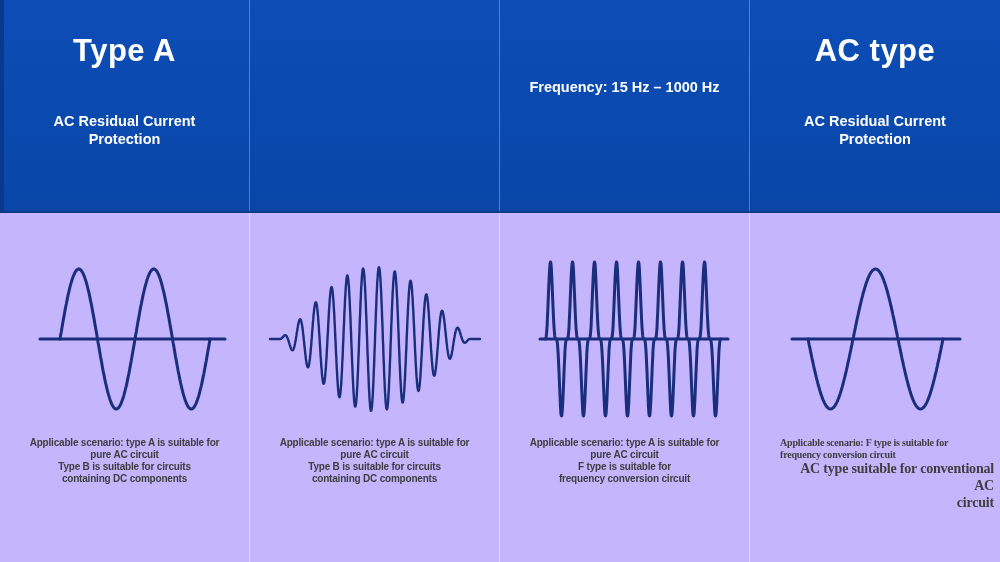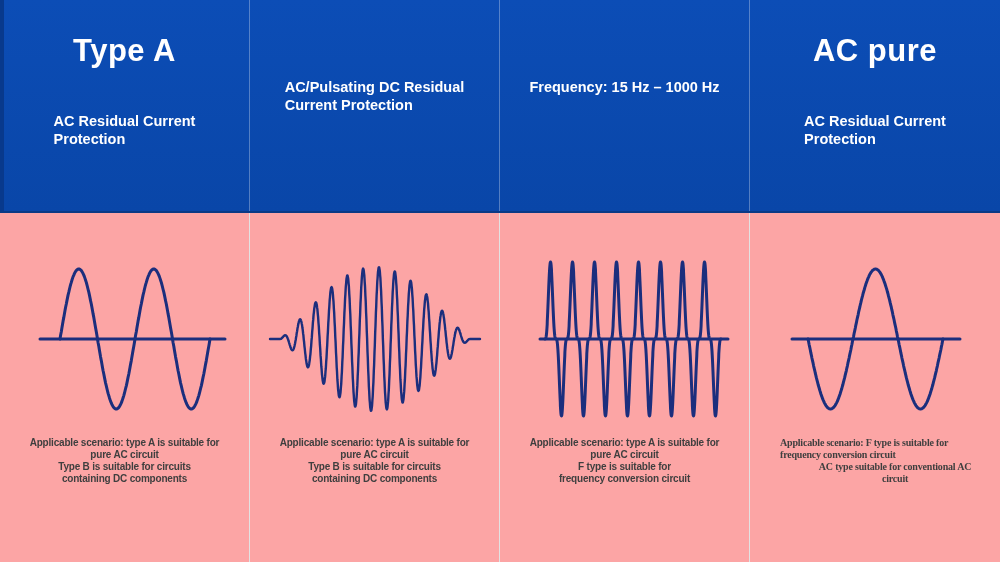--- a/index.html
+++ b/index.html
@@ -39,31 +39,31 @@
     line-height: 1.1;
     letter-spacing: 0.5px;
   }
   .col-subtitle {
     display: inline-block;
     margin: 26px 8px 0 8px;
     color: #ffffff;
     font-size: 14.5px;
     font-weight: 700;
     line-height: 1.25;
-    text-align: left;
+    text-align: center;
     white-space: pre-line;
   }
   .hcell.center-sub .col-subtitle { text-align: center; }
 
   
   .body-band {
     display: grid;
     grid-template-columns: repeat(4, 1fr);
     height: 349px;
-    background: #fca5a5;
+    background: #c4b5fd;
   }
   .bcell {
     border-right: 1px solid var(--body-divider, #e2e2e2);
     box-sizing: border-box;
     text-align: center;
   }
   .bcell:last-child { border-right: none; font-family: Liberation Serif, serif; }
   .wave-svg {
     display: block;
     margin: 36px auto 0 auto;
@@ -72,23 +72,23 @@
     margin: 8px 6px 0 6px;
     color: var(--caption-text, #3f3f3f);
     font-size: 10px;
     font-weight: 700;
     letter-spacing: -0.2px;
     line-height: 1.2;
     white-space: pre-line;
   }
   .caption-indent {
     margin: 0 6px 0 46px;
-    text-align: center;
+    text-align: right;
     color: var(--caption-text, #3f3f3f);
-    font-size: 10px;
+    font-size: 14px;
     font-weight: 700;
     letter-spacing: -0.2px;
     line-height: 1.2;
     white-space: pre-line;
   }
   .bcell.left-cap { text-align: left; }
   .bcell.left-cap .caption { margin-left: 30px; margin-right: 10px; }
 </style>
 </head>
 <body>
@@ -96,29 +96,27 @@
 <div class="page">
 
   <div class="header-band">
     <div class="hcell">
       <h1 class="col-title">Type A</h1><br>
       <p class="col-subtitle">AC Residual Current
 Protection</p>
     </div>
     <div class="hcell">
       <br>
-      <p class="col-subtitle">AC/Pulsating DC Residual
-Current Protection</p>
     </div>
     <div class="hcell center-sub">
       <br>
       <p class="col-subtitle">Frequency: 15 Hz – 1000 Hz</p>
     </div>
     <div class="hcell">
-      <h1 class="col-title">AC pure</h1><br>
+      <h1 class="col-title">AC type</h1><br>
       <p class="col-subtitle">AC Residual Current
 Protection</p>
     </div>
   </div>
 
   <div class="body-band">
     <div class="bcell">
       <svg class="wave-svg" width="230" height="180" viewBox="0 0 230 180">
           <path d="M30,90L215,90" fill="none" stroke="#1b2e7d" stroke-width="3" stroke-linecap="round" stroke-linejoin="round"></path>
           <path d="M50.0,90.0L50.6,86.3L51.3,82.7L51.9,79.0L52.5,75.4L53.1,71.9L53.8,68.4L54.4,64.9L55.0,61.5L55.6,58.2L56.3,55.0L56.9,51.9L57.5,48.9L58.1,45.9L58.8,43.2L59.4,40.5L60.0,38.0L60.6,35.6L61.3,33.4L61.9,31.3L62.5,29.4L63.1,27.6L63.8,26.1L64.4,24.6L65.0,23.4L65.6,22.4L66.3,21.5L66.9,20.9L67.5,20.4L68.1,20.1L68.8,20.0L69.4,20.1L70.0,20.4L70.6,20.9L71.3,21.5L71.9,22.4L72.5,23.4L73.1,24.6L73.8,26.1L74.4,27.6L75.0,29.4L75.6,31.3L76.3,33.4L76.9,35.6L77.5,38.0L78.1,40.5L78.8,43.2L79.4,45.9L80.0,48.9L80.6,51.9L81.3,55.0L81.9,58.2L82.5,61.5L83.1,64.9L83.8,68.4L84.4,71.9L85.0,75.4L85.6,79.0L86.3,82.7L86.9,86.3L87.5,90.0L88.1,93.7L88.8,97.3L89.4,101.0L90.0,104.6L90.6,108.1L91.3,111.6L91.9,115.1L92.5,118.5L93.1,121.8L93.8,125.0L94.4,128.1L95.0,131.1L95.6,134.1L96.3,136.8L96.9,139.5L97.5,142.0L98.1,144.4L98.8,146.6L99.4,148.7L100.0,150.6L100.6,152.4L101.3,153.9L101.9,155.4L102.5,156.6L103.1,157.6L103.8,158.5L104.4,159.1L105.0,159.6L105.6,159.9L106.3,160.0L106.9,159.9L107.5,159.6L108.1,159.1L108.8,158.5L109.4,157.6L110.0,156.6L110.6,155.4L111.3,153.9L111.9,152.4L112.5,150.6L113.1,148.7L113.8,146.6L114.4,144.4L115.0,142.0L115.6,139.5L116.3,136.8L116.9,134.1L117.5,131.1L118.1,128.1L118.8,125.0L119.4,121.8L120.0,118.5L120.6,115.1L121.3,111.6L121.9,108.1L122.5,104.6L123.1,101.0L123.8,97.3L124.4,93.7L125.0,90.0L125.6,86.3L126.3,82.7L126.9,79.0L127.5,75.4L128.1,71.9L128.8,68.4L129.4,64.9L130.0,61.5L130.6,58.2L131.3,55.0L131.9,51.9L132.5,48.9L133.1,45.9L133.8,43.2L134.4,40.5L135.0,38.0L135.6,35.6L136.3,33.4L136.9,31.3L137.5,29.4L138.1,27.6L138.8,26.1L139.4,24.6L140.0,23.4L140.6,22.4L141.3,21.5L141.9,20.9L142.5,20.4L143.1,20.1L143.8,20.0L144.4,20.1L145.0,20.4L145.6,20.9L146.3,21.5L146.9,22.4L147.5,23.4L148.1,24.6L148.8,26.1L149.4,27.6L150.0,29.4L150.6,31.3L151.3,33.4L151.9,35.6L152.5,38.0L153.1,40.5L153.8,43.2L154.4,45.9L155.0,48.9L155.6,51.9L156.3,55.0L156.9,58.2L157.5,61.5L158.1,64.9L158.8,68.4L159.4,71.9L160.0,75.4L160.6,79.0L161.3,82.7L161.9,86.3L162.5,90.0L163.1,93.7L163.8,97.3L164.4,101.0L165.0,104.6L165.6,108.1L166.3,111.6L166.9,115.1L167.5,118.5L168.1,121.8L168.8,125.0L169.4,128.1L170.0,131.1L170.6,134.1L171.3,136.8L171.9,139.5L172.5,142.0L173.1,144.4L173.8,146.6L174.4,148.7L175.0,150.6L175.6,152.4L176.3,153.9L176.9,155.4L177.5,156.6L178.1,157.6L178.8,158.5L179.4,159.1L180.0,159.6L180.6,159.9L181.3,160.0L181.9,159.9L182.5,159.6L183.1,159.1L183.8,158.5L184.4,157.6L185.0,156.6L185.6,155.4L186.3,153.9L186.9,152.4L187.5,150.6L188.1,148.7L188.8,146.6L189.4,144.4L190.0,142.0L190.6,139.5L191.3,136.8L191.9,134.1L192.5,131.1L193.1,128.1L193.8,125.0L194.4,121.8L195.0,118.5L195.6,115.1L196.3,111.6L196.9,108.1L197.5,104.6L198.1,101.0L198.8,97.3L199.4,93.7L200.0,90.0" fill="none" stroke="#1b2e7d" stroke-width="3" stroke-linecap="round" stroke-linejoin="round"></path>

